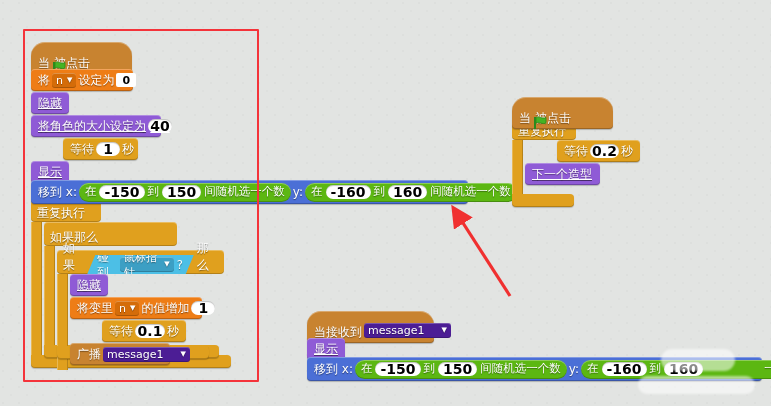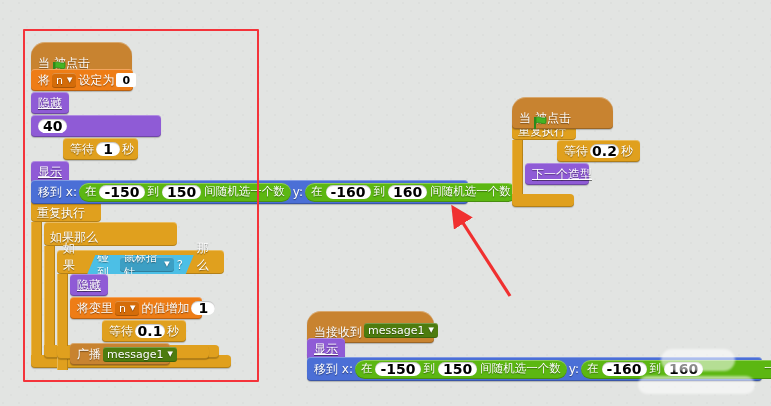--- a/index.html
+++ b/index.html
@@ -69,21 +69,21 @@
   .dd{
     display:inline-flex;align-items:center;
     border-radius:3px;
     height:15px;padding:0 4px;margin:0 3px;
     font-size:11px;color:#fff;
     text-shadow:0 1px 1px rgba(0,0,0,.4);
     box-shadow:inset 0 1px 0 rgba(255,255,255,.25), inset 0 -1px 0 rgba(0,0,0,.2);
   }
   .dd .arw{margin-left:4px;font-size:7px;line-height:1;}
   .dd-data{background:#d46c09;}
-  .dd-event{background:#4d7c0f;}
+  .dd-event{background:#4c1d95;gap:13px;}
   .dd-sensing{background:#3c9fc4;}
 
   
   .rep{
     display:inline-flex;align-items:center;
     background:#5cb712;
     border-radius:11px;
     height:19px;padding:0 6px;margin:0 3px;
     font-size:11.5px;color:#fff;
     box-shadow:inset 0 1px 0 rgba(255,255,255,.3), inset 0 -1px 0 rgba(0,0,0,.22);
@@ -191,20 +191,21 @@
     </span>
     <span>设定为</span>
     <span class="sqr">0</span>
   </div>
 
   <div class="blk c-looks" style="left:31px;top:92px;width:38px;">
     <span>隐藏</span>
   </div>
 
   <div class="blk c-looks" style="left:31px;top:115px;width:130px;">
+    <span>将角色的大小设定为</span>
     <span class="oval">40</span>
   </div>
 
   <div class="blk c-control" style="left:31px;top:138px;width:75px;">
     <span>等待</span>
     <span class="oval">1</span>
     <span>秒</span>
   </div>
 
   <div class="blk c-looks" style="left:31px;top:161px;width:38px;">
@@ -276,21 +277,21 @@
     </span>
     <span>被点击</span>
   </div>
 
   <div class="blk c-control" style="left:525px;top:140px;width:83px;">
     <span>等待</span>
     <span class="oval">0.2</span>
     <span>秒</span>
   </div>
 
-  <div class="blk c-looks" style="left:525px;top:163px;width:64px;">
+  <div class="blk c-looks" style="left:525px;top:163px;width:75px;">
     <span>下一个造型</span>
   </div>
 
   <div class="blk hat c-event" style="left:307px;top:311px;width:127px;">
     <span>当接收到</span>
     <span class="dd dd-event">
       <span>message1</span>
       <span class="arw">▼</span>
     </span>
   </div>

